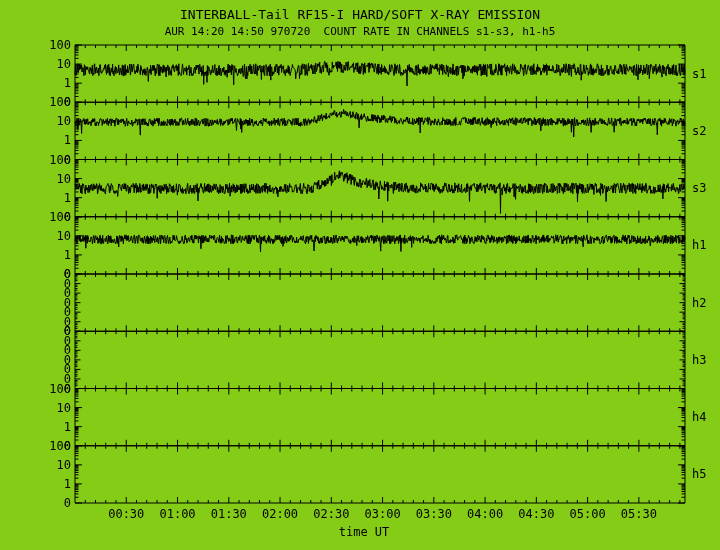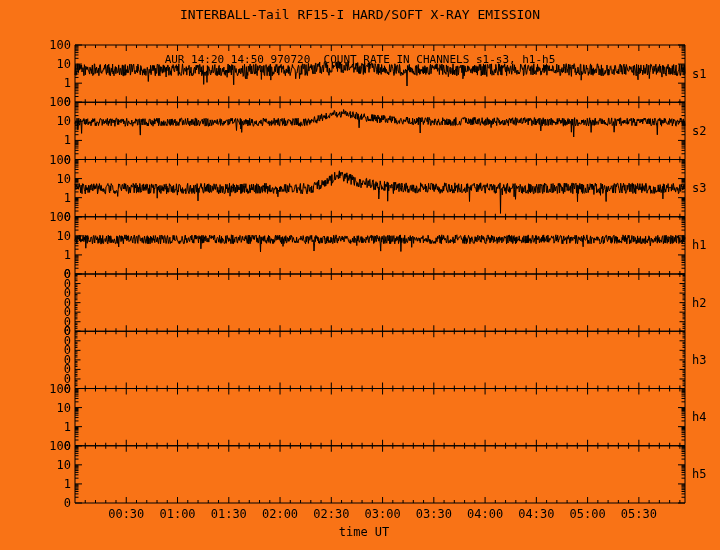--- a/index.html
+++ b/index.html
@@ -1,26 +1,26 @@
 <!DOCTYPE html>
 <html><head>
 <meta charset="utf-8">
 <style>
   html,body{margin:0;padding:0;background:#fff;}
   .stage{
-    position:relative;width:720px;height:550px;background:#f97316;
+    position:relative;width:720px;height:550px;background:#84cc16;
     font-family:"DejaVu Sans Mono",monospace;color:#000;overflow:hidden;
   }
   .title{
     position:absolute;top:7px;left:0;width:720px;text-align:center;
     font-size:13px;white-space:pre;
   }
   .subtitle{
     position:absolute;top:25px;left:0;width:720px;text-align:center;
-    font-size:11px;white-space:pre;margin-top:28px;
+    font-size:11px;white-space:pre;
   }
   svg{position:absolute;top:0;left:0;}
   svg text{font-family:"DejaVu Sans Mono",monospace;font-size:12px;fill:#000;}
 </style>
 </head>
 <body>
 
 <div class="stage">
   <div class="title">INTERBALL-Tail RF15-I HARD/SOFT X-RAY EMISSION</div>
   <div class="subtitle">AUR 14:20 14:50 970720  COUNT RATE IN CHANNELS s1-s3, h1-h5</div>

